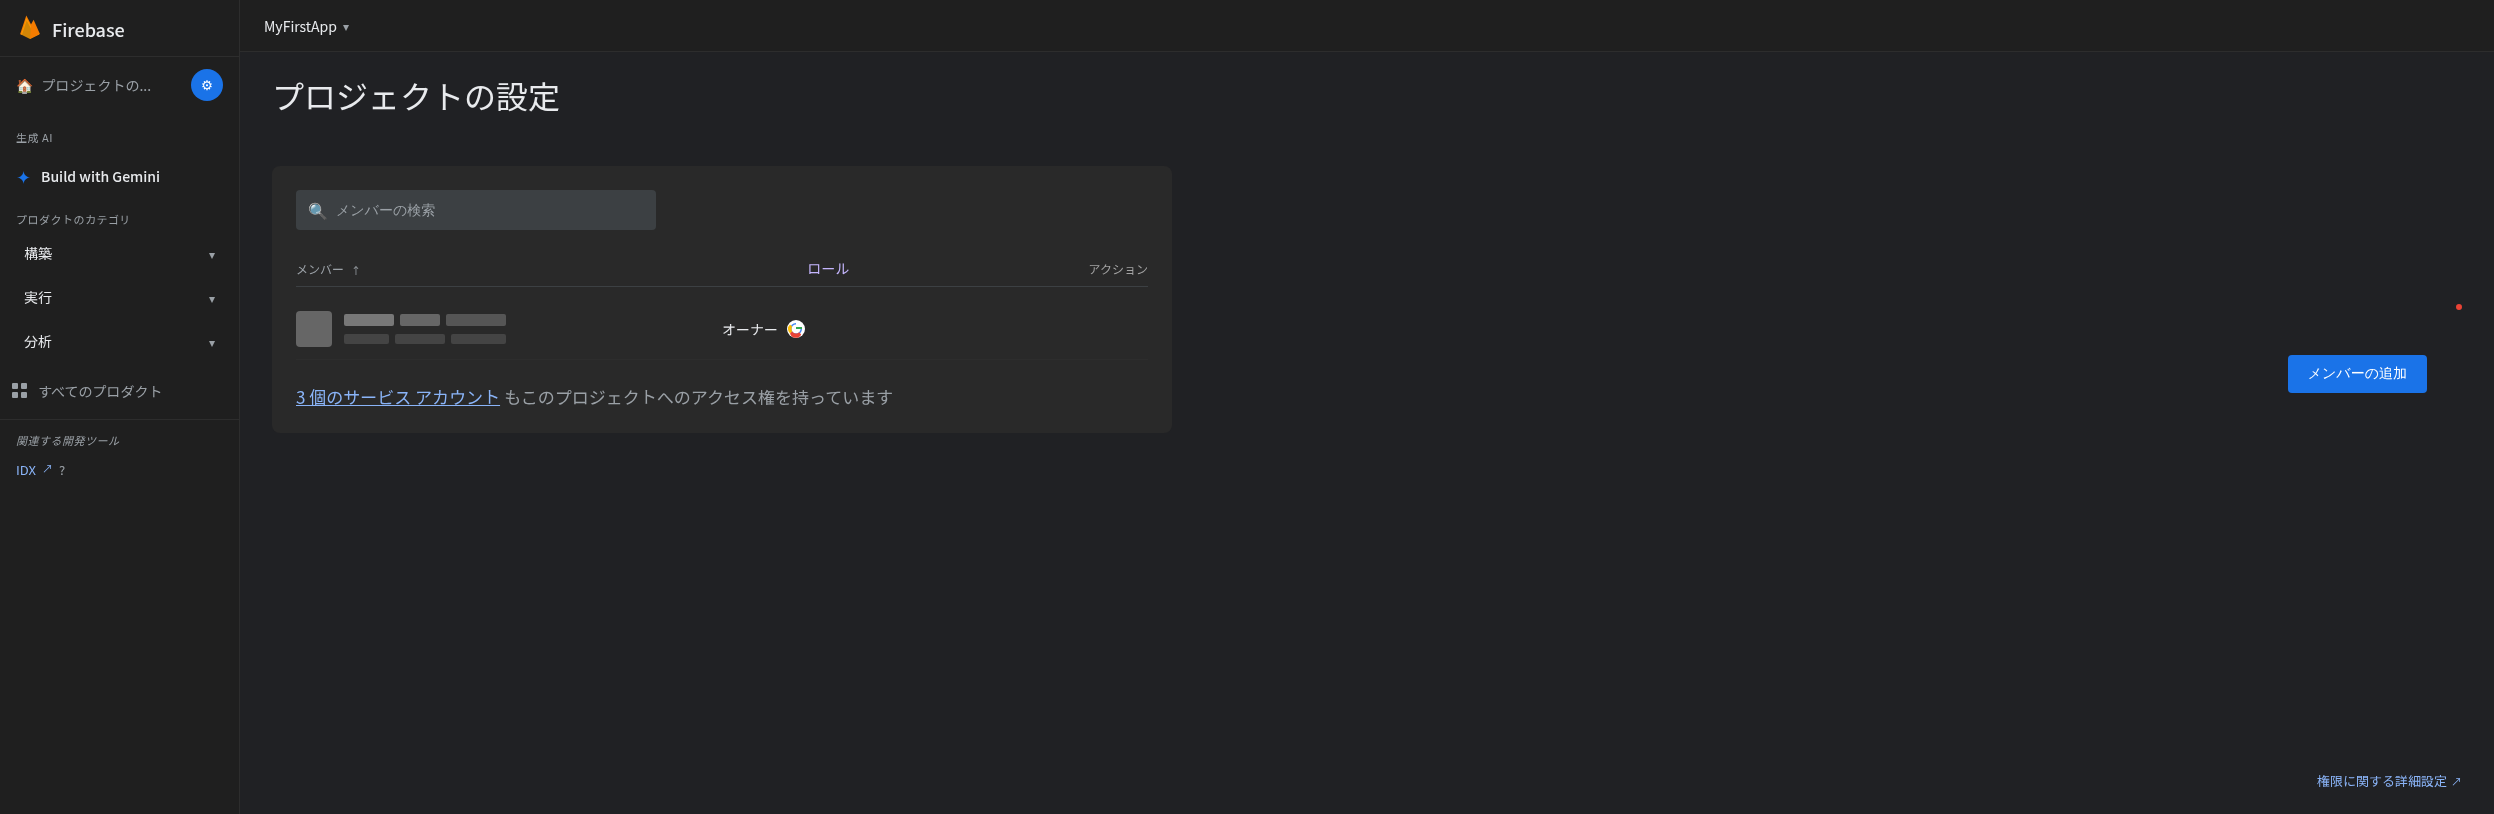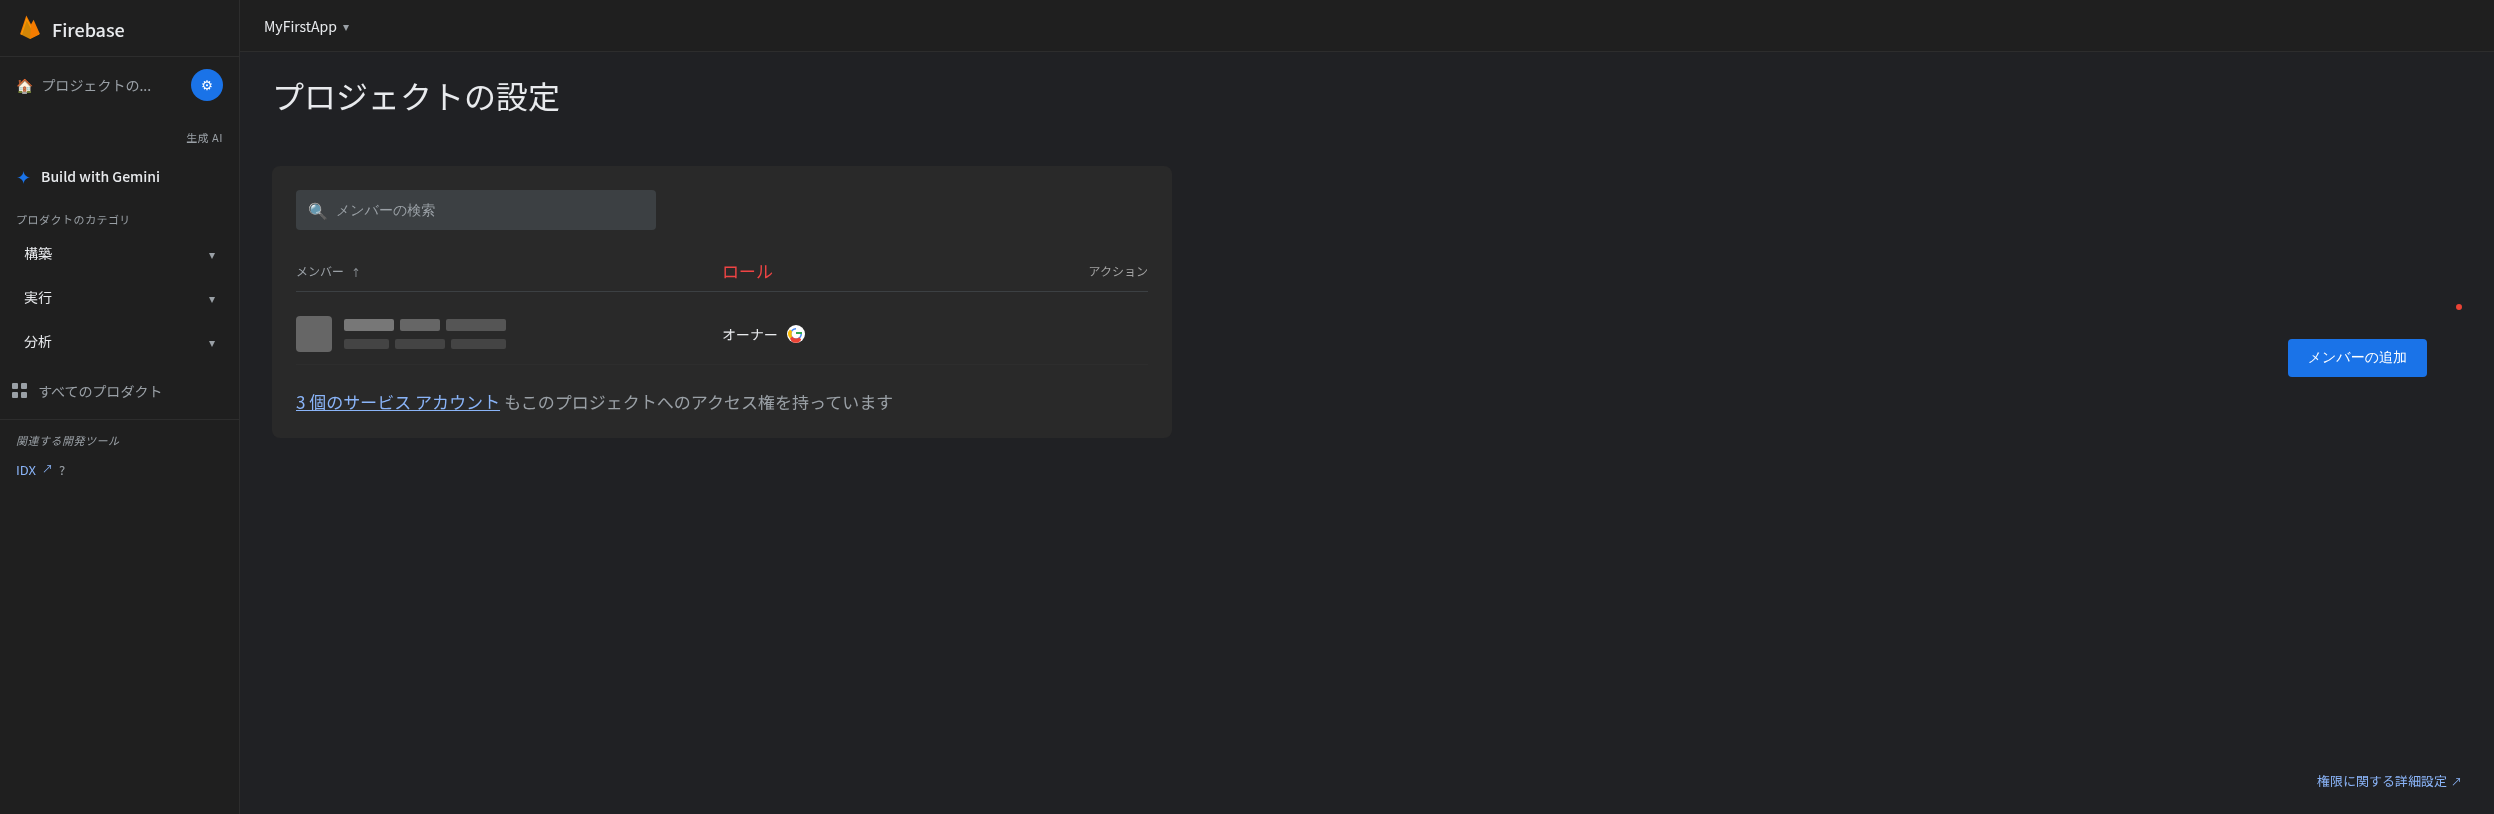--- a/index.html
+++ b/index.html
@@ -78,21 +78,20 @@
       cursor: pointer;
       color: white;
     }
 
     .section-label {
       padding: 8px 16px;
       font-size: 11px;
       color: #9aa0a6;
       letter-spacing: 0.5px;
       margin-top: 8px;
-      text-align: right;
     }
 
     .gemini-item {
       display: flex;
       align-items: center;
       padding: 10px 16px;
       gap: 10px;
       cursor: pointer;
       color: #e8eaed;
       font-size: 14px;
@@ -297,22 +296,23 @@
     }
 
     .col-member {
       flex: 2;
       font-size: 12px;
       color: #9aa0a6;
     }
 
     .col-role {
       flex: 1;
-      font-size: 17px;
-      color: #ef4444;
+      font-size: 14px;
+      color: #c4b5fd;
+      text-align: center;
     }
 
     .col-action {
       flex: 1;
       font-size: 12px;
       color: #a3a3a3;
       text-align: right;
     }
 
     .sort-arrow {
@@ -383,21 +383,21 @@
 
     .link-text {
       color: #8ab4f8;
       cursor: pointer;
       text-decoration: underline;
     }
 
     
     .add-member-btn {
       position: absolute;
-      top: 32px;
+      top: 48px;
       right: 32px;
       background: #1a73e8;
       color: white;
       border: 3px solid #ea4335;
       border-radius: 4px;
       padding: 10px 20px;
       font-size: 14px;
       font-weight: 500;
       cursor: pointer;
       white-space: nowrap;

